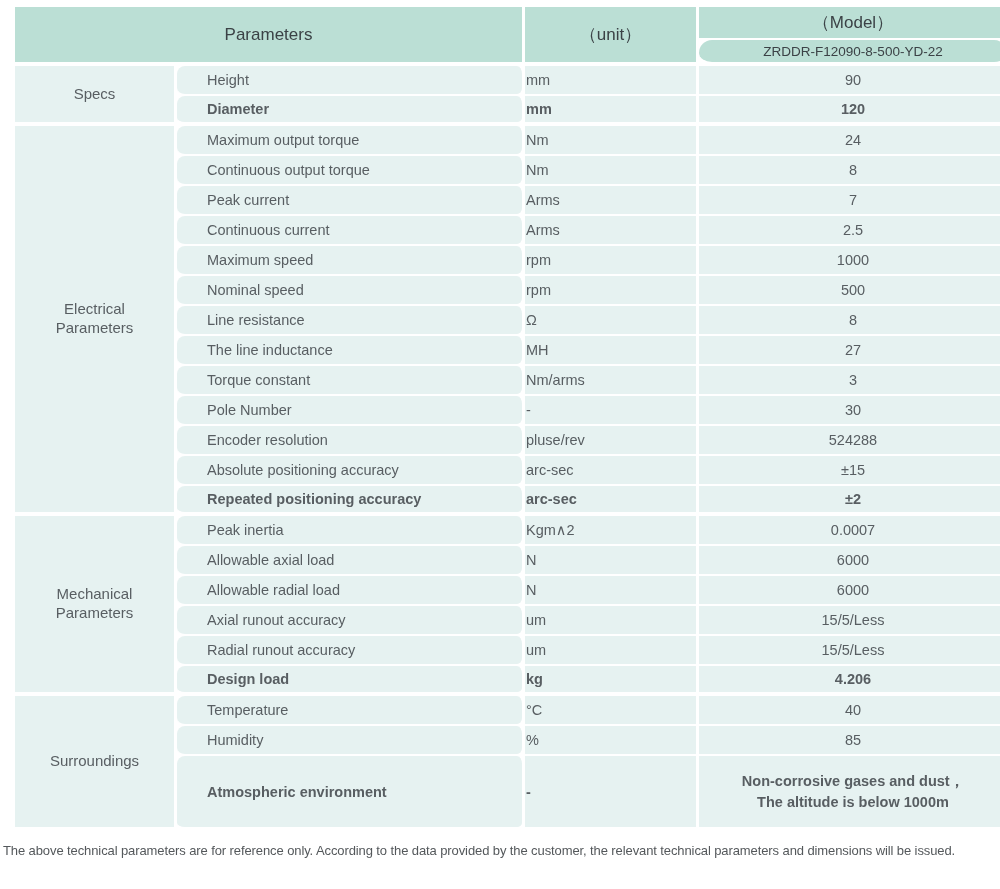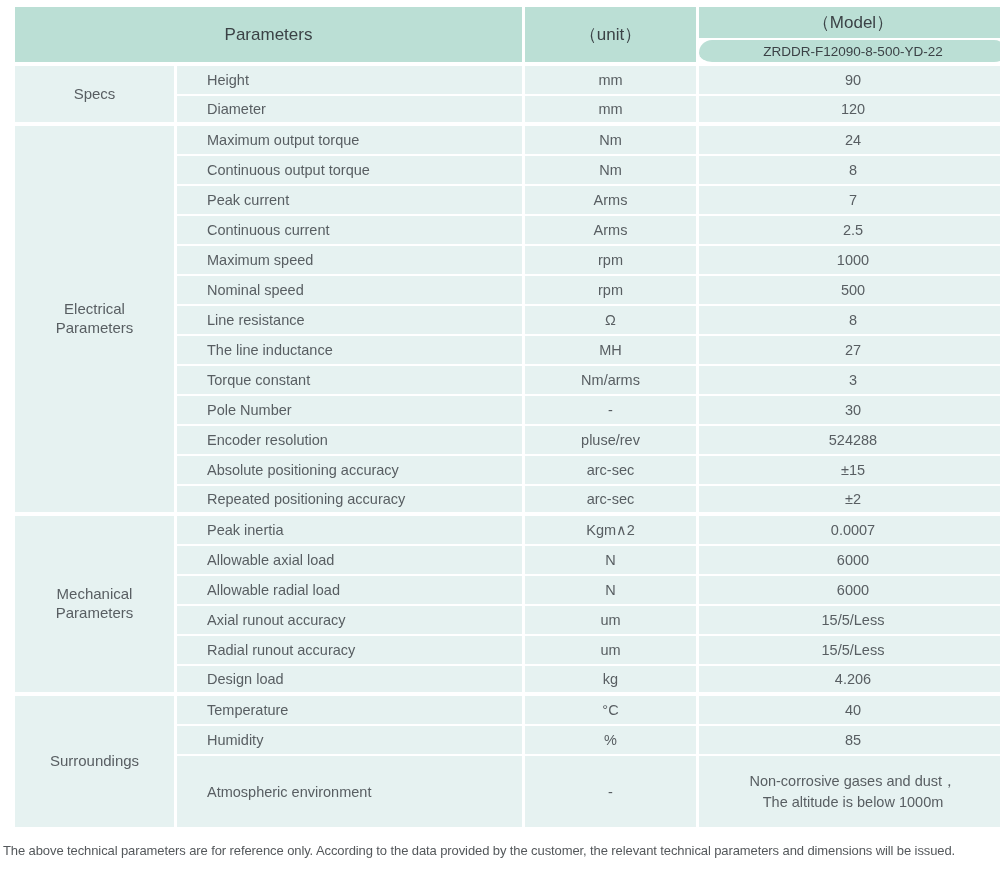--- a/index.html
+++ b/index.html
@@ -60,37 +60,37 @@
   }
 
   
   tbody td {
     background: #e6f2f1;
     font-size: 14.5px;
     height: 30px;
     border-bottom: 2px solid #ffffff;
     color: #585e62;
   }
-  tbody tr.section-end td { border-bottom: 4px solid #ffffff; }
+  tbody tr.section-end td { border-bottom: 4px solid #ffffff; font-weight: bold; }
   tbody td.cat {
     text-align: center;
     border-right: 3px solid #ffffff;
     border-bottom: 4px solid #ffffff;
     font-size: 15px;
     padding: 0 14px;
     line-height: 1.25;
     margin-top: 18px;
   }
   tbody td.name {
     text-align: left;
     padding-left: 30px;
     border-right: 3px solid #ffffff;
+    border-radius: 8px;
   }
   tbody td.unit {
-    text-align: center;
     border-right: 3px solid #ffffff;
   }
   tbody td.value {
     text-align: center;
     white-space: pre-line;
     line-height: 1.4;
   }
   tbody tr.tall td { height: 75px; }
 
   

